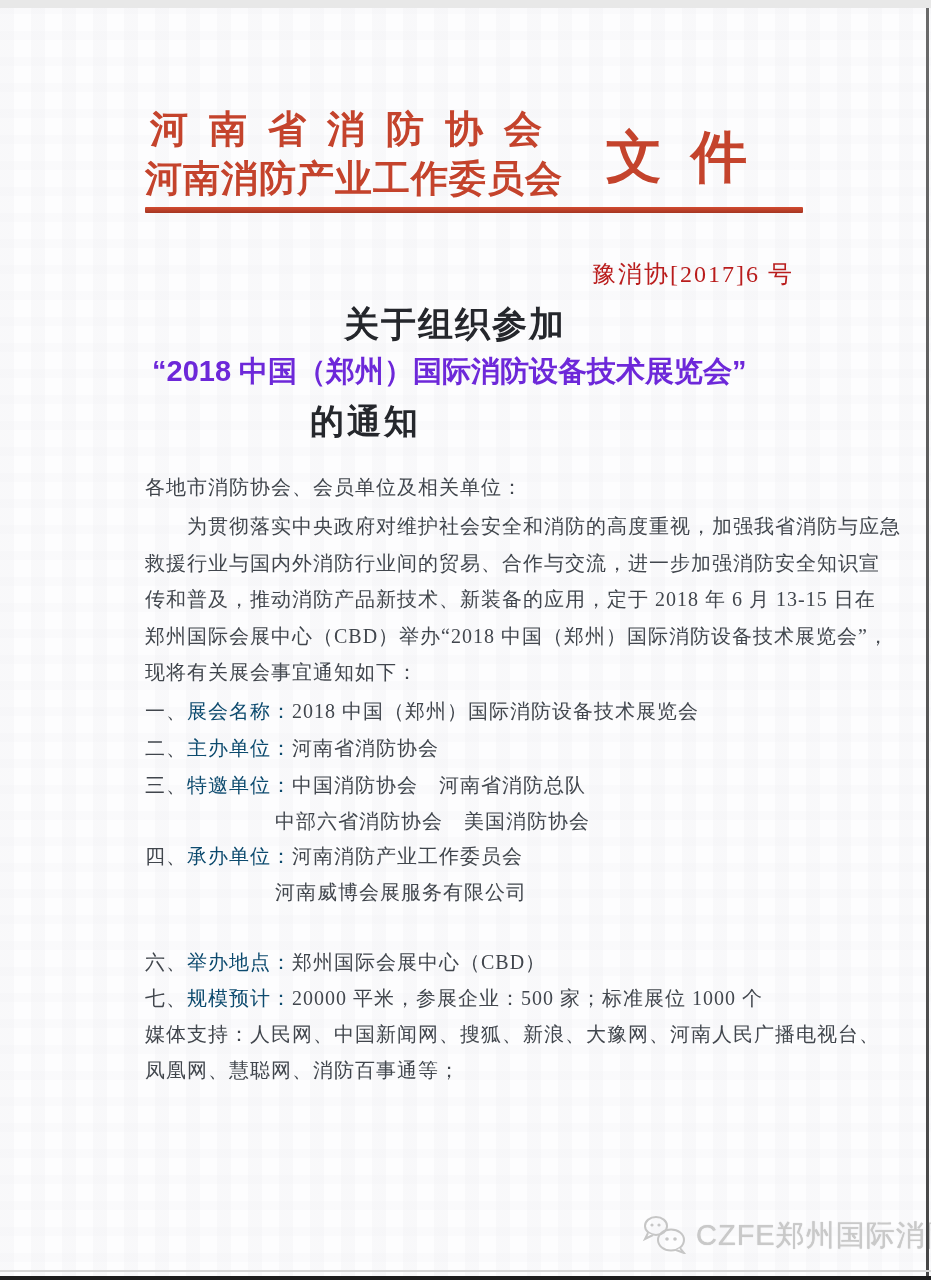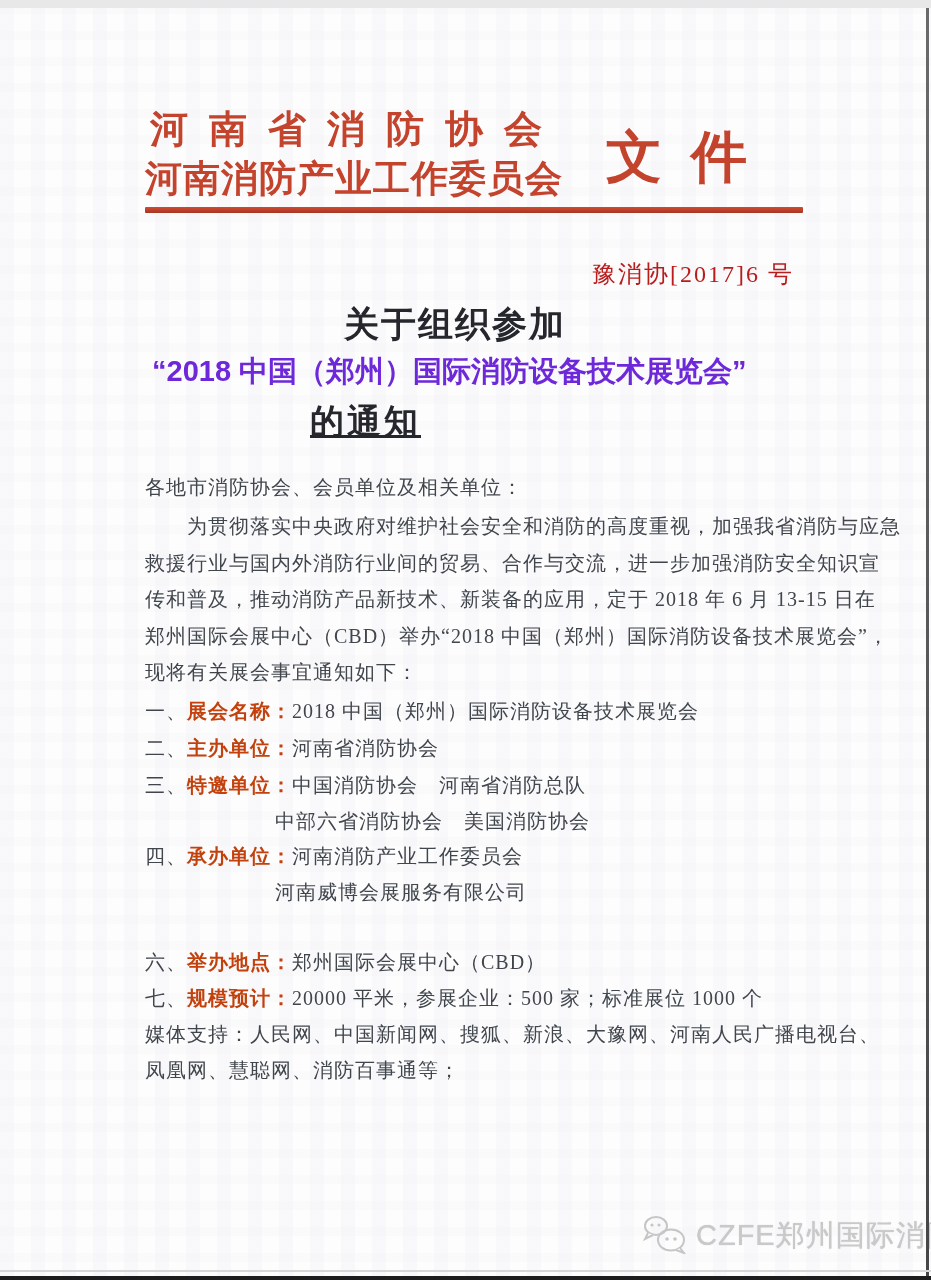--- a/index.html
+++ b/index.html
@@ -53,30 +53,30 @@
     font-size:35px;font-weight:700;letter-spacing:2px;color:#25272c;white-space:nowrap;
   }
   .title2{
     position:absolute;left:152px;top:344px;
     font-family:"Liberation Sans", sans-serif;
     font-size:29px;font-weight:700;letter-spacing:0px;color:#6d28d9;white-space:nowrap;
   }
   .title3{
     position:absolute;left:310px;top:391px;
     font-family:"Liberation Sans", sans-serif;
-    font-size:34px;font-weight:700;letter-spacing:3px;color:#25272c;white-space:nowrap;text-decoration:underline;
+    font-size:34px;font-weight:700;letter-spacing:3px;color:#25272c;white-space:nowrap;
   }
   
   .bline{
     position:absolute;left:145px;
     font-size:20px;color:#41464d;letter-spacing:1px;white-space:nowrap;
   }
   .indent{padding-left:42px;}
   .cont{padding-left:130px;}
-  .bline .label{font-weight:700;color:#c2410c;}
+  .bline .label{font-weight:400;color:#0c4a6e;}
   
   .watermark{
     position:absolute;left:642px;top:1206px;
     display:flex;align-items:center;gap:8px;
   }
   .wm-text{
     font-family:"Liberation Sans", sans-serif;
     font-size:29px;color:#c9c9c9;letter-spacing:1px;white-space:nowrap;
     text-shadow:0 0 1px #bfbfbf;
   }

